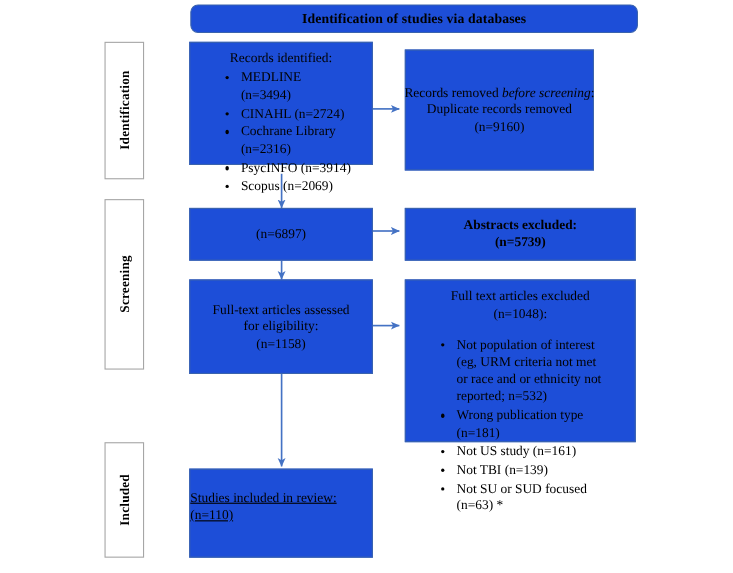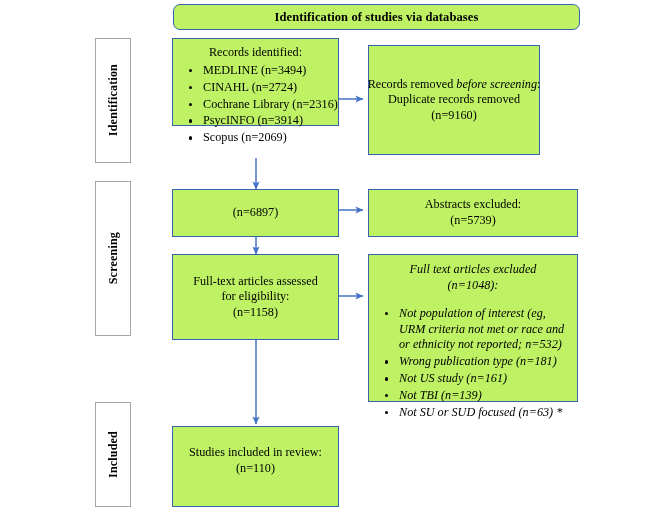--- a/index.html
+++ b/index.html
@@ -18,21 +18,21 @@
   #canvas {
     position: absolute;
     left: 0; top: 0;
     width: 666px;
     height: 521px;
   }
   .box {
     position: absolute;
     box-sizing: border-box;
     border: 1.5px solid #3a63ad;
-    background: #bef264;
+    background: #1d4ed8;
   }
   .title-box {
     border-radius: 7px;
     display: flex;
     align-items: center;
     justify-content: center;
   }
   .title-text {
     font-weight: bold;
     font-size: 12.5px;
@@ -66,21 +66,21 @@
     padding: 4px 6px;
   }
   .centered .ln { display: block; white-space: nowrap; }
   .hdr-block {
     text-align: center;
     font-size: 12.2px;
     line-height: 1.3;
   }
   ul.bullets {
     list-style: none;
-    margin: 0;
+    margin: 16px;
     padding: 0;
   }
   ul.bullets > li {
     position: relative;
     padding-left: 17px;
     font-size: 12.2px;
     line-height: 1.3;
     text-align: left;
     margin: 0 0 1px 0;
   }
@@ -141,21 +141,21 @@
   </div>
 
   <div class="stage-box" style="left:95px; top:181px; width:36px; height:155px;">
     <span class="stage-label">Screening</span>
   </div>
 
   <div class="stage-box" style="left:95px; top:402px; width:36px; height:105px;">
     <span class="stage-label">Included</span>
   </div>
 
-  <div class="box" style="left:172px; top:38px; width:167px; height:88px;padding-left:36px;">
+  <div class="box" style="left:172px; top:38px; width:167px; height:112px;padding-left:36px;">
     <div class="pad-inner" style="left:0; top:6px; width:100%;">
       <div class="hdr-block">Records identified:</div>
       <ul class="bullets" style="margin-top:2px; padding-left:13px;">
         <li>MEDLINE (n=3494)</li>
         <li>CINAHL (n=2724)</li>
         <li style="white-space:normal;">
           <span>Cochrane Library (n=2316)</span>
         </li>
         <li>PsycINFO (n=3914)</li>
         <li>Scopus (n=2069)</li>
@@ -166,45 +166,45 @@
   <div class="box centered" style="left:368px; top:45px; width:172px; height:110px;">
     <span class="ln"><span>Records removed </span><span class="it">before screening</span><span>:</span></span>
     <span class="ln">Duplicate records removed</span>
     <span class="ln">(n=9160)</span>
   </div>
 
   <div class="box centered" style="left:172px; top:189px; width:167px; height:48px;">
     <span class="ln">(n=6897)</span>
   </div>
 
-  <div class="box centered" style="left:368px; top:189px; width:210px; height:48px;">
+  <div class="box centered" style="left:368px; top:189px; width:210px; height:48px;font-weight:bold;">
     <span class="ln">Abstracts excluded:</span>
     <span class="ln">(n=5739)</span>
   </div>
 
   <div class="box centered" style="left:172px; top:254px; width:167px; height:86px;">
     <span class="ln">Full-text articles assessed</span>
     <span class="ln">for eligibility:</span>
     <span class="ln">(n=1158)</span>
   </div>
 
   <div class="box" style="left:368px; top:254px; width:210px; height:148px;">
-    <div class="pad-inner" style="left:0; top:7px; width:100%;font-style:italic;">
+    <div class="pad-inner" style="left:0; top:7px; width:100%;">
       <div class="hdr-block">Full text articles excluded</div>
       <div class="hdr-block">(n=1048):</div>
       <ul class="bullets" style="margin-top:12px; padding-left:13px; padding-right:6px;">
         <li>Not population of interest (eg, URM criteria not met or race and or ethnicity not reported; n=532)</li>
         <li>Wrong publication type (n=181)</li>
         <li>Not US study (n=161)</li>
         <li>Not TBI (n=139)</li>
         <li>Not SU or SUD focused (n=63) *</li>
       </ul>
     </div>
   </div>
 
   <div class="box" style="left:172px; top:426px; width:167px; height:81px;">
-    <div class="pad-inner" style="left:0; top:18px; width:100%; text-align:center; font-size:12.2px; line-height:1.3;">
+    <div class="pad-inner" style="left:0; top:18px; width:100%; font-size:12.2px; line-height:1.3;text-decoration:underline;">
       <div>Studies included in review:</div>
       <div>(n=110)</div>
     </div>
   </div>
 
 </div>
 
 </body></html>

